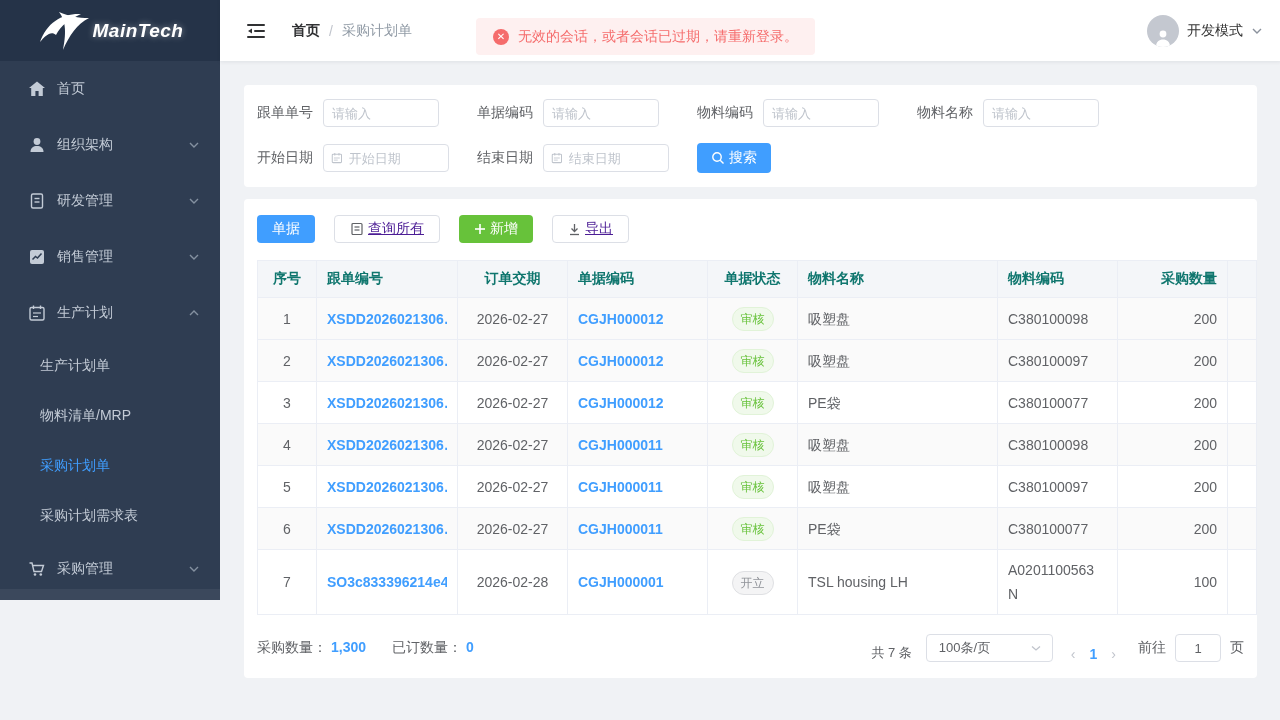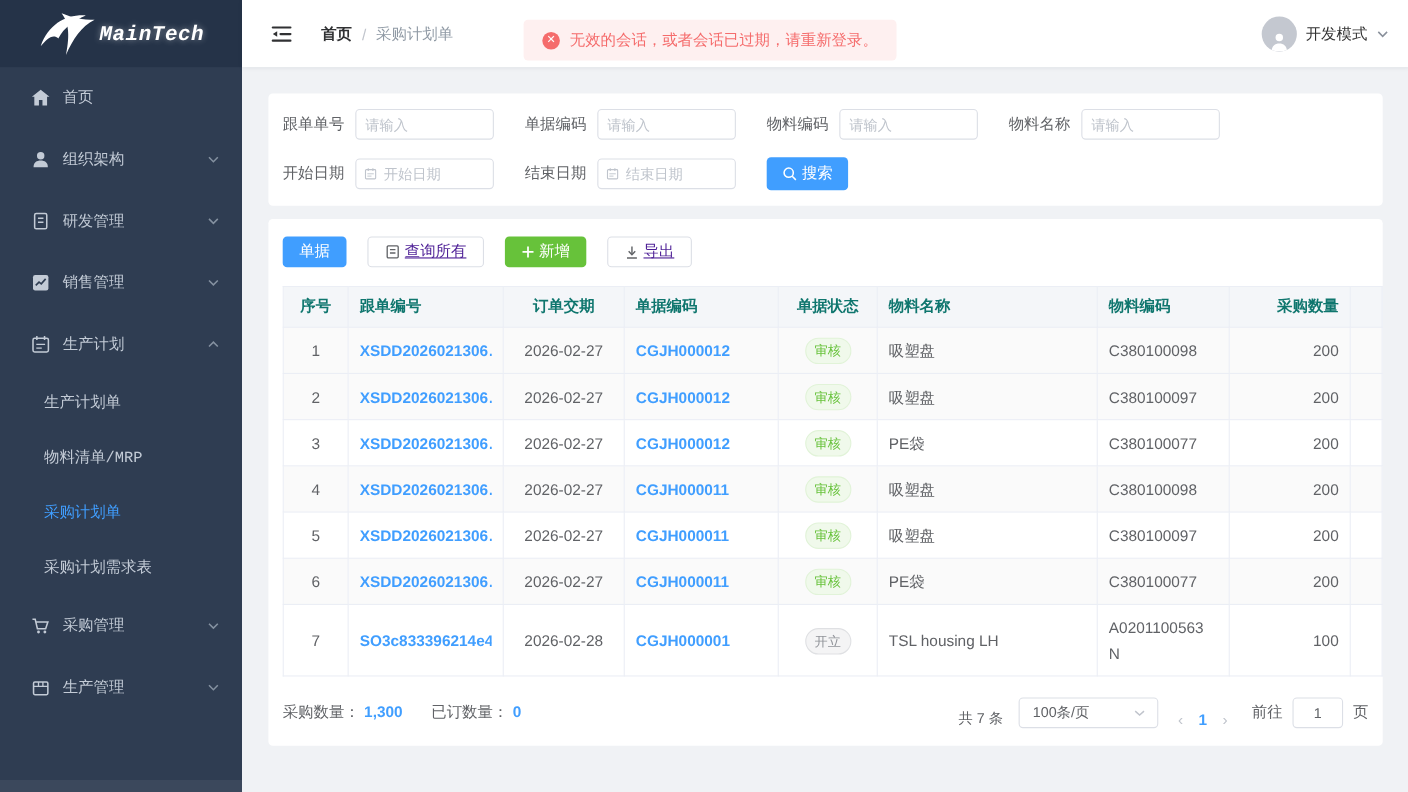--- a/index.html
+++ b/index.html
@@ -1,21 +1,21 @@
 <!DOCTYPE html>
 <html><head>
 <meta charset="utf-8">
 <style>
   * { margin:0; padding:0; box-sizing:border-box; }
   html,body { width:1280px; height:720px; overflow:hidden; }
   body { font-family:"Liberation Sans","DejaVu Sans",sans-serif; background:#f0f2f5; font-size:14px; }
   .app { display:flex; width:1280px; height:720px; }
 
   
-  .sidebar { width:220px; height:720px; background:#2f3d52; flex-shrink:0; position:relative; overflow:hidden;font-family:Liberation Mono, monospace; }
+  .sidebar { width:220px; height:600px; background:#2f3d52; flex-shrink:0; position:relative; overflow:hidden; }
   .logo-band { height:61px; background:#253348; display:flex; align-items:center; justify-content:center; gap:2px; }
   .logo-text { color:#fff; font-size:19px; font-weight:bold; font-style:italic; letter-spacing:.5px; text-shadow:0 0 6px rgba(255,255,255,.45); }
   .menu { padding-top:0; }
   .menu-item { height:56px; display:flex; align-items:center; padding:0 20px 0 28px; color:#c3cbd6; font-size:14px; cursor:pointer; }
   .menu-item .mi-icon { width:18px; height:18px; margin-right:11px; flex-shrink:0; }
   .menu-item .chev { margin-left:auto; opacity:.8; }
   .sub-item { height:50px; display:flex; align-items:center; padding-left:40px; color:#c3cbd6; font-size:14px; cursor:pointer; }
   .sub-item.active { color:#409eff; }
   .side-scroll { position:absolute; left:0; bottom:0; width:220px; height:11px; background:rgba(255,255,255,.06); }
 
@@ -35,21 +35,21 @@
   .user-mode { color:#333; font-size:14px; }
 
   
   .main { flex:1; background:#f0f2f5; padding:24px; overflow:hidden; }
   .card { background:#fff; border-radius:4px; }
   .filter-card { padding:14px 13px 14px 13px; margin-bottom:12px; }
   .f-row { display:flex; align-items:center; }
   .f-row + .f-row { margin-top:16px; }
   .f-group { display:flex; align-items:center; width:220px; flex-shrink:0; }
   .f-label { width:66px; color:#606266; font-size:14px; flex-shrink:0; }
-  .f-input { width:126px; height:28px; border:1px solid #dcdfe6; border-radius:4px; padding:0 8px; font-size:13px; color:#606266; outline:none; font-family:inherit; }
+  .f-input { width:116px; height:28px; border:1px solid #dcdfe6; border-radius:4px; padding:0 8px; font-size:13px; color:#606266; outline:none; font-family:inherit; }
   .f-input::placeholder { color:#bfc4cc; }
   .date-wrap { width:126px; height:28px; border:1px solid #dcdfe6; border-radius:4px; display:flex; align-items:center; padding:0 6px 0 7px; gap:6px; background:#fff; }
   .date-wrap input { border:none; outline:none; width:100%; font-size:13px; color:#606266; font-family:inherit; }
   .date-wrap input::placeholder { color:#bfc4cc; }
   .btn { height:28px; border:none; border-radius:4px; font-size:14px; font-family:inherit; display:inline-flex; align-items:center; justify-content:center; cursor:pointer; padding:0 15px; gap:4px; }
   .btn-primary { background:#409eff; color:#fff; }
   .btn-success { background:#67c23a; color:#fff; }
   .btn-plain { background:#fff; color:#4c1d95; border:1px solid #dcdfe6;text-decoration:underline; }
   .search-btn { height:30px; width:74px; padding:0; }
 

